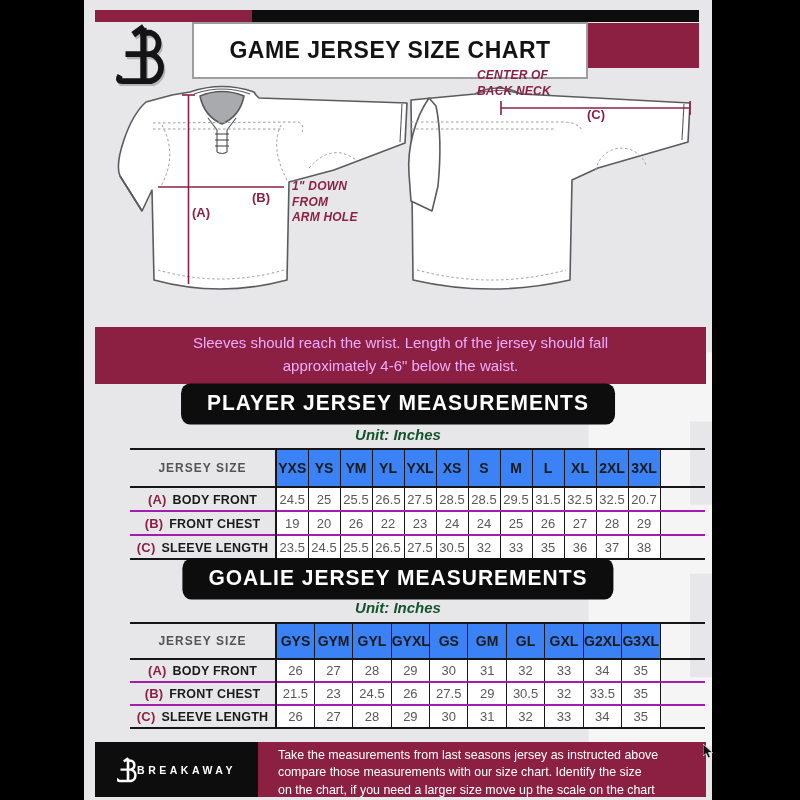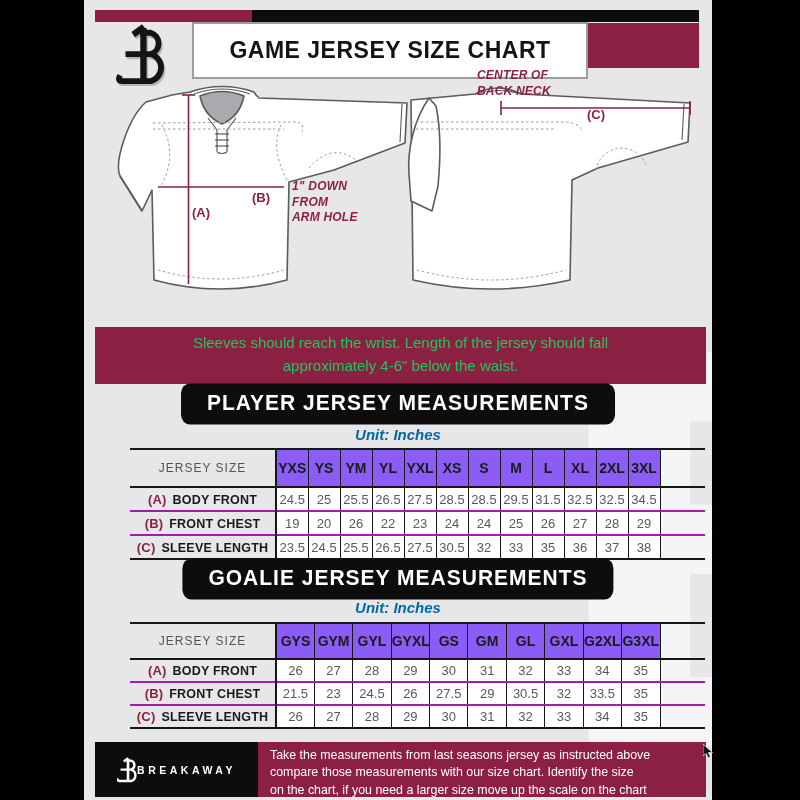--- a/index.html
+++ b/index.html
@@ -32,58 +32,58 @@
   .ann.key{font-weight:bold;font-size:13px;font-style:normal;}
   .ann.desc{font-style:italic;font-weight:bold;font-size:12px;letter-spacing:.2px;}
   #ann-a-key{left:108px;top:205px;}
   #ann-a-desc{left:113px;top:224px;}
   #ann-b-key{left:168px;top:190px;}
   #ann-b-desc{left:208px;top:179px;}
   #ann-c-desc{left:393px;top:68px;}
   #ann-c-key{left:503px;top:107px;}
   
   .banner{
-    left:11px;top:327px;width:611px;background:#8c2043;color:#22c55e;
+    left:11px;top:327px;width:611px;background:#8c2043;color:#f0abfc;
     text-align:center;font-size:15px;line-height:1.5;padding:5px 0 7px 0;
     white-space:pre-line;
   }
   
   .section-title{
     left:50%;transform:translateX(-50%) scaleY(1.08);
     background:#0d0d0d;color:#fff;border-radius:9px;
     font-weight:bold;font-size:21px;letter-spacing:1px;
     padding:6px 26px 8px 26px;white-space:nowrap;
   }
   #player-title{top:385px;}
   #goalie-title{top:560px;}
   .unit{
-    left:0;width:628px;text-align:center;color:#0369a1;
+    left:0;width:628px;text-align:center;color:#14532d;
     font-weight:bold;font-style:italic;font-size:15px;
   }
   #player-unit{top:426px;}
   #goalie-unit{top:599px;}
   
   table.sizes{
     border-collapse:collapse;table-layout:fixed;width:575px;left:46px;
     position:absolute;
   }
   #player-table{top:448px;}
   #goalie-table{top:622px;}
   table.sizes thead tr{border-top:2.5px solid #161616;border-bottom:2.5px solid #161616;}
   table.sizes tbody tr{border-bottom:2px solid #a21caf;}
   table.sizes tbody tr:last-child{border-bottom:2.5px solid #161616;}
   table.sizes th,table.sizes td{padding:0;white-space:nowrap;text-align:center;}
   #player-table thead tr{height:38px;} #player-table tbody tr{height:24px;}
   #goalie-table thead tr{height:36px;} #goalie-table tbody tr{height:23px;}
   th.size-hd{
-    font-size:12px;font-weight:normal;letter-spacing:1px;color:#54545б;
+    font-size:12px;font-weight:bold;letter-spacing:1px;color:#54545б;
     color:#545456;background:transparent;margin-top:44px;
   }
   th.col-hd{
-    font-size:14px;font-weight:bold;color:#1a1a1a;background:#8b5cf6;
+    font-size:14px;font-weight:bold;color:#1a1a1a;background:#3b82f6;
     border-left:1.6px solid #161616;
   }
   th.col-hd.first{border-left:2.2px solid #161616;}
   td.val{
     font-size:13px;color:#58585a;background:#fff;
     border-left:1.6px solid #161616;
   }
   td.val.first{border-left:2.2px solid #161616;}
   .filler{border-left:1.6px solid #161616;background:transparent;}
   th.row-lbl{
@@ -98,21 +98,21 @@
   }
   
   .footer{left:11px;top:742px;width:611px;height:55px;display:flex;}
   .footer-logo{
     width:163px;background:#0d0d0d;color:#fff;display:flex;
     align-items:center;justify-content:center;flex:none;
   }
   .footer-logo .brand{font-size:10.5px;font-weight:bold;letter-spacing:3.5px;}
   .footer-note{
     flex:1;background:#8c2043;color:#fff;font-size:12.4px;line-height:1.4;
-    padding:5px 6px 5px 12px;white-space:pre-line;box-sizing:border-box;
+    padding:5px 6px 5px 20px;white-space:pre-line;box-sizing:border-box;
   }
   
   #cursor{position:absolute;left:703px;top:744px;z-index:50;}
 </style>
 </head>
 <body>
 
 <svg width="0" height="0" style="position:absolute" aria-hidden="true">
   <defs>
     <g id="blogo" fill="none" stroke="currentColor" stroke-width="6">
@@ -255,21 +255,21 @@
           <td class="val">25</td>
           <td class="val">25.5</td>
           <td class="val">26.5</td>
           <td class="val">27.5</td>
           <td class="val">28.5</td>
           <td class="val">28.5</td>
           <td class="val">29.5</td>
           <td class="val">31.5</td>
           <td class="val">32.5</td>
           <td class="val">32.5</td>
-          <td class="val">34.5</td>
+          <td class="val">20.7</td>
           <td class="filler"></td>
         </tr>
         <tr>
           <th class="row-lbl"><span class="key">(B)</span>FRONT CHEST</th>
           <td class="val first">19</td>
           <td class="val">20</td>
           <td class="val">26</td>
           <td class="val">22</td>
           <td class="val">23</td>
           <td class="val">24</td>

